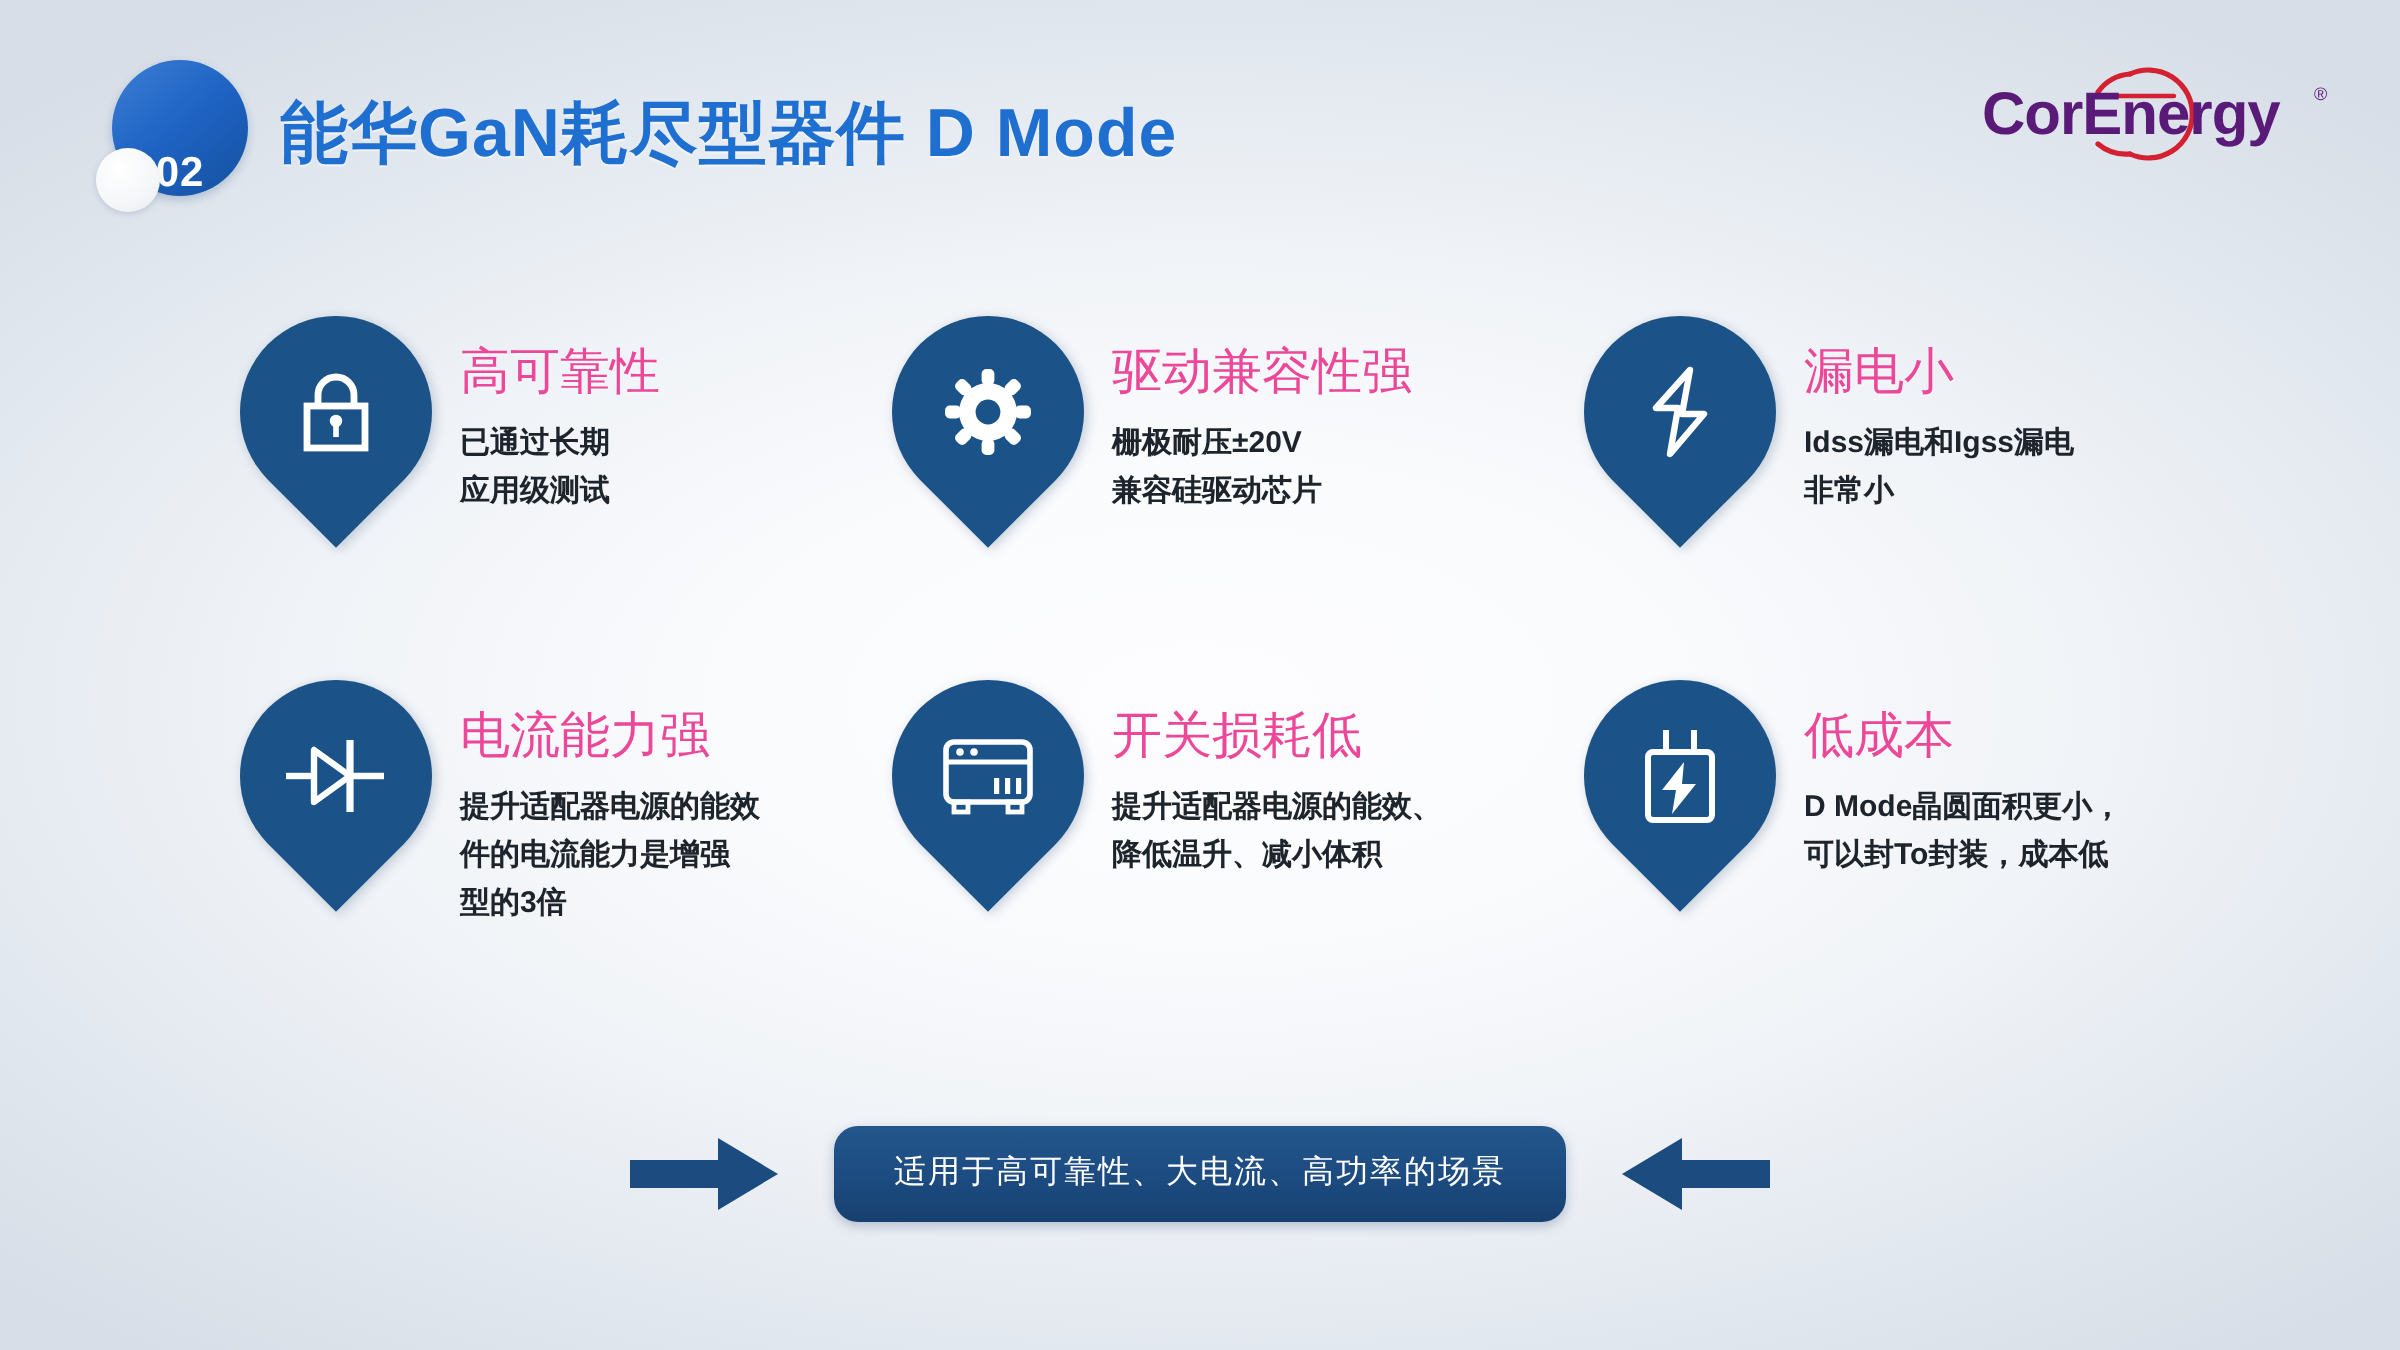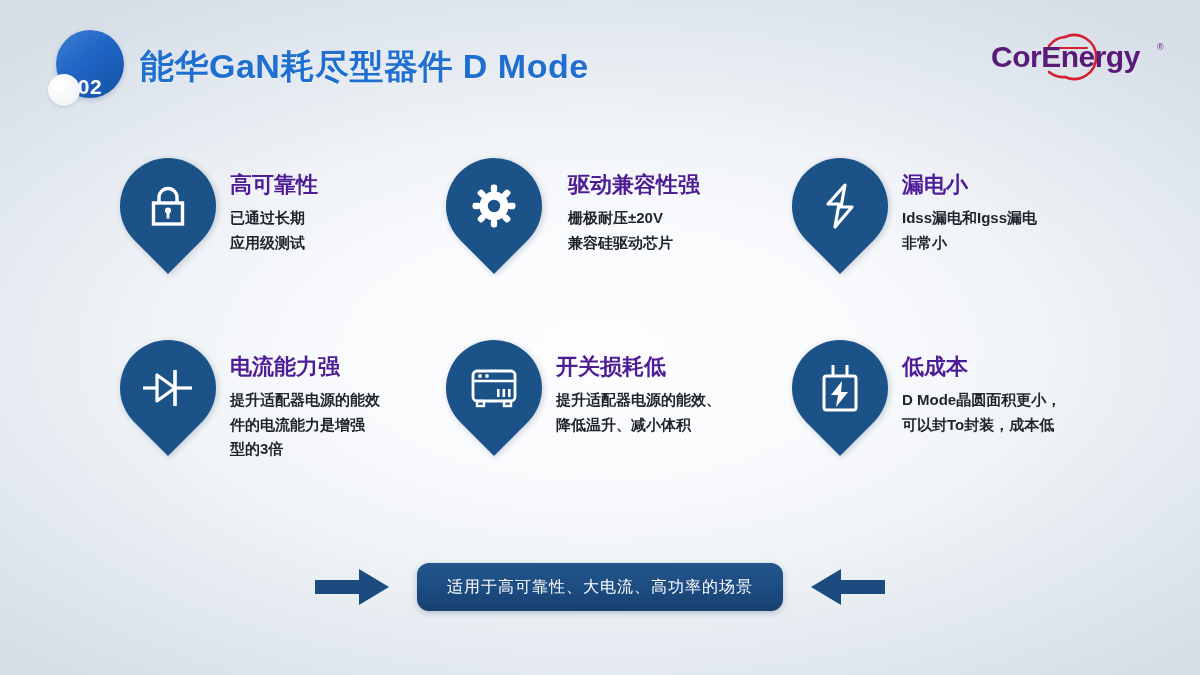--- a/index.html
+++ b/index.html
@@ -97,21 +97,21 @@
     width: 1030px;
     height: 360px;
   }
   .feature {
     position: absolute;
     display: flex;
     align-items: flex-start;
     width: 330px;
   }
   .f1 { left: 0;   top: 0; }
-  .f2 { left: 326px; top: 0; gap: 12px; }
+  .f2 { left: 326px; top: 0; }
   .f3 { left: 672px; top: 0; }
   .f4 { left: 0;   top: 182px; }
   .f5 { left: 326px; top: 182px; }
   .f6 { left: 672px; top: 182px; }
 
   
   .pin {
     position: relative;
     flex: 0 0 auto;
     width: 96px;
@@ -137,23 +137,23 @@
     align-items: center;
     justify-content: center;
   }
   .pin-icon svg { display: block; }
 
   .ftext {
     padding-top: 14px;
     min-width: 0;
   }
   .fhead {
-    font-size: 22px;
-    font-weight: bold;
-    color: #4c1d95;
+    font-size: 25px;
+    font-weight: normal;
+    color: #ec4899;
     line-height: 1.15;
     margin-bottom: 9px;
     white-space: nowrap;
     text-shadow: 0 1px 1px rgba(255,255,255,0.55);
   }
   .fbody {
     font-size: 15px;
     font-weight: bold;
     color: #1e242b;
     line-height: 1.62;

